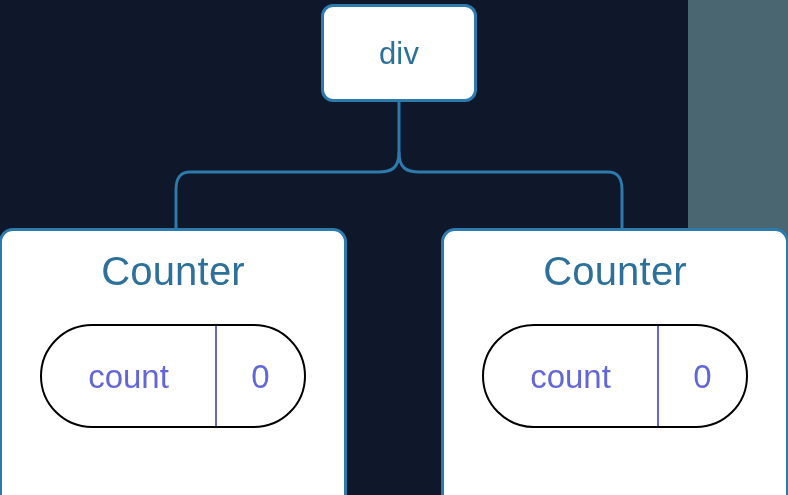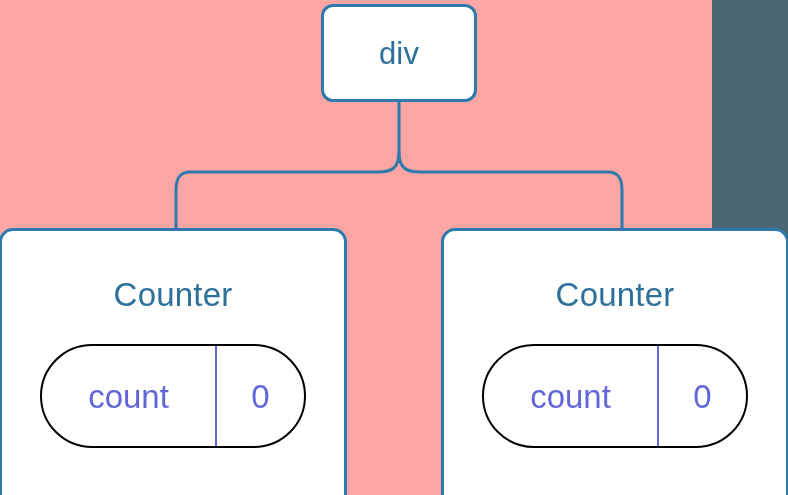--- a/index.html
+++ b/index.html
@@ -11,22 +11,21 @@
     width: 788px;
     height: 495px;
     background: #4a6670;
     font-family: "Liberation Sans", sans-serif;
     overflow: hidden;
   }
   #stage {
     position: relative;
     width: 688px;
     height: 495px;
-    background: #fca5a5;
-    padding-left: 24px;
+    background: #0f172a;
   }
 
   
   #connectors {
     position: absolute;
     left: 0;
     top: 0;
     width: 788px;
     height: 495px;
     z-index: 1;
@@ -69,22 +68,22 @@
     font-size: 30px;
     font-weight: 400;
     letter-spacing: 0.2px;
     line-height: 1;
     white-space: nowrap;
   }
   .node-root .node-title {
     font-size: 31px;
   }
   .node-child .node-title {
-    font-size: 33px;
-    margin-top: 47px;
+    font-size: 40px;
+    margin-top: 20px;
   }
 
   
   .pill {
     position: relative;
     margin-top: 33px;
     width: 266px;
     height: 104px;
     border: 2px solid #000000;
     border-radius: 52px;

